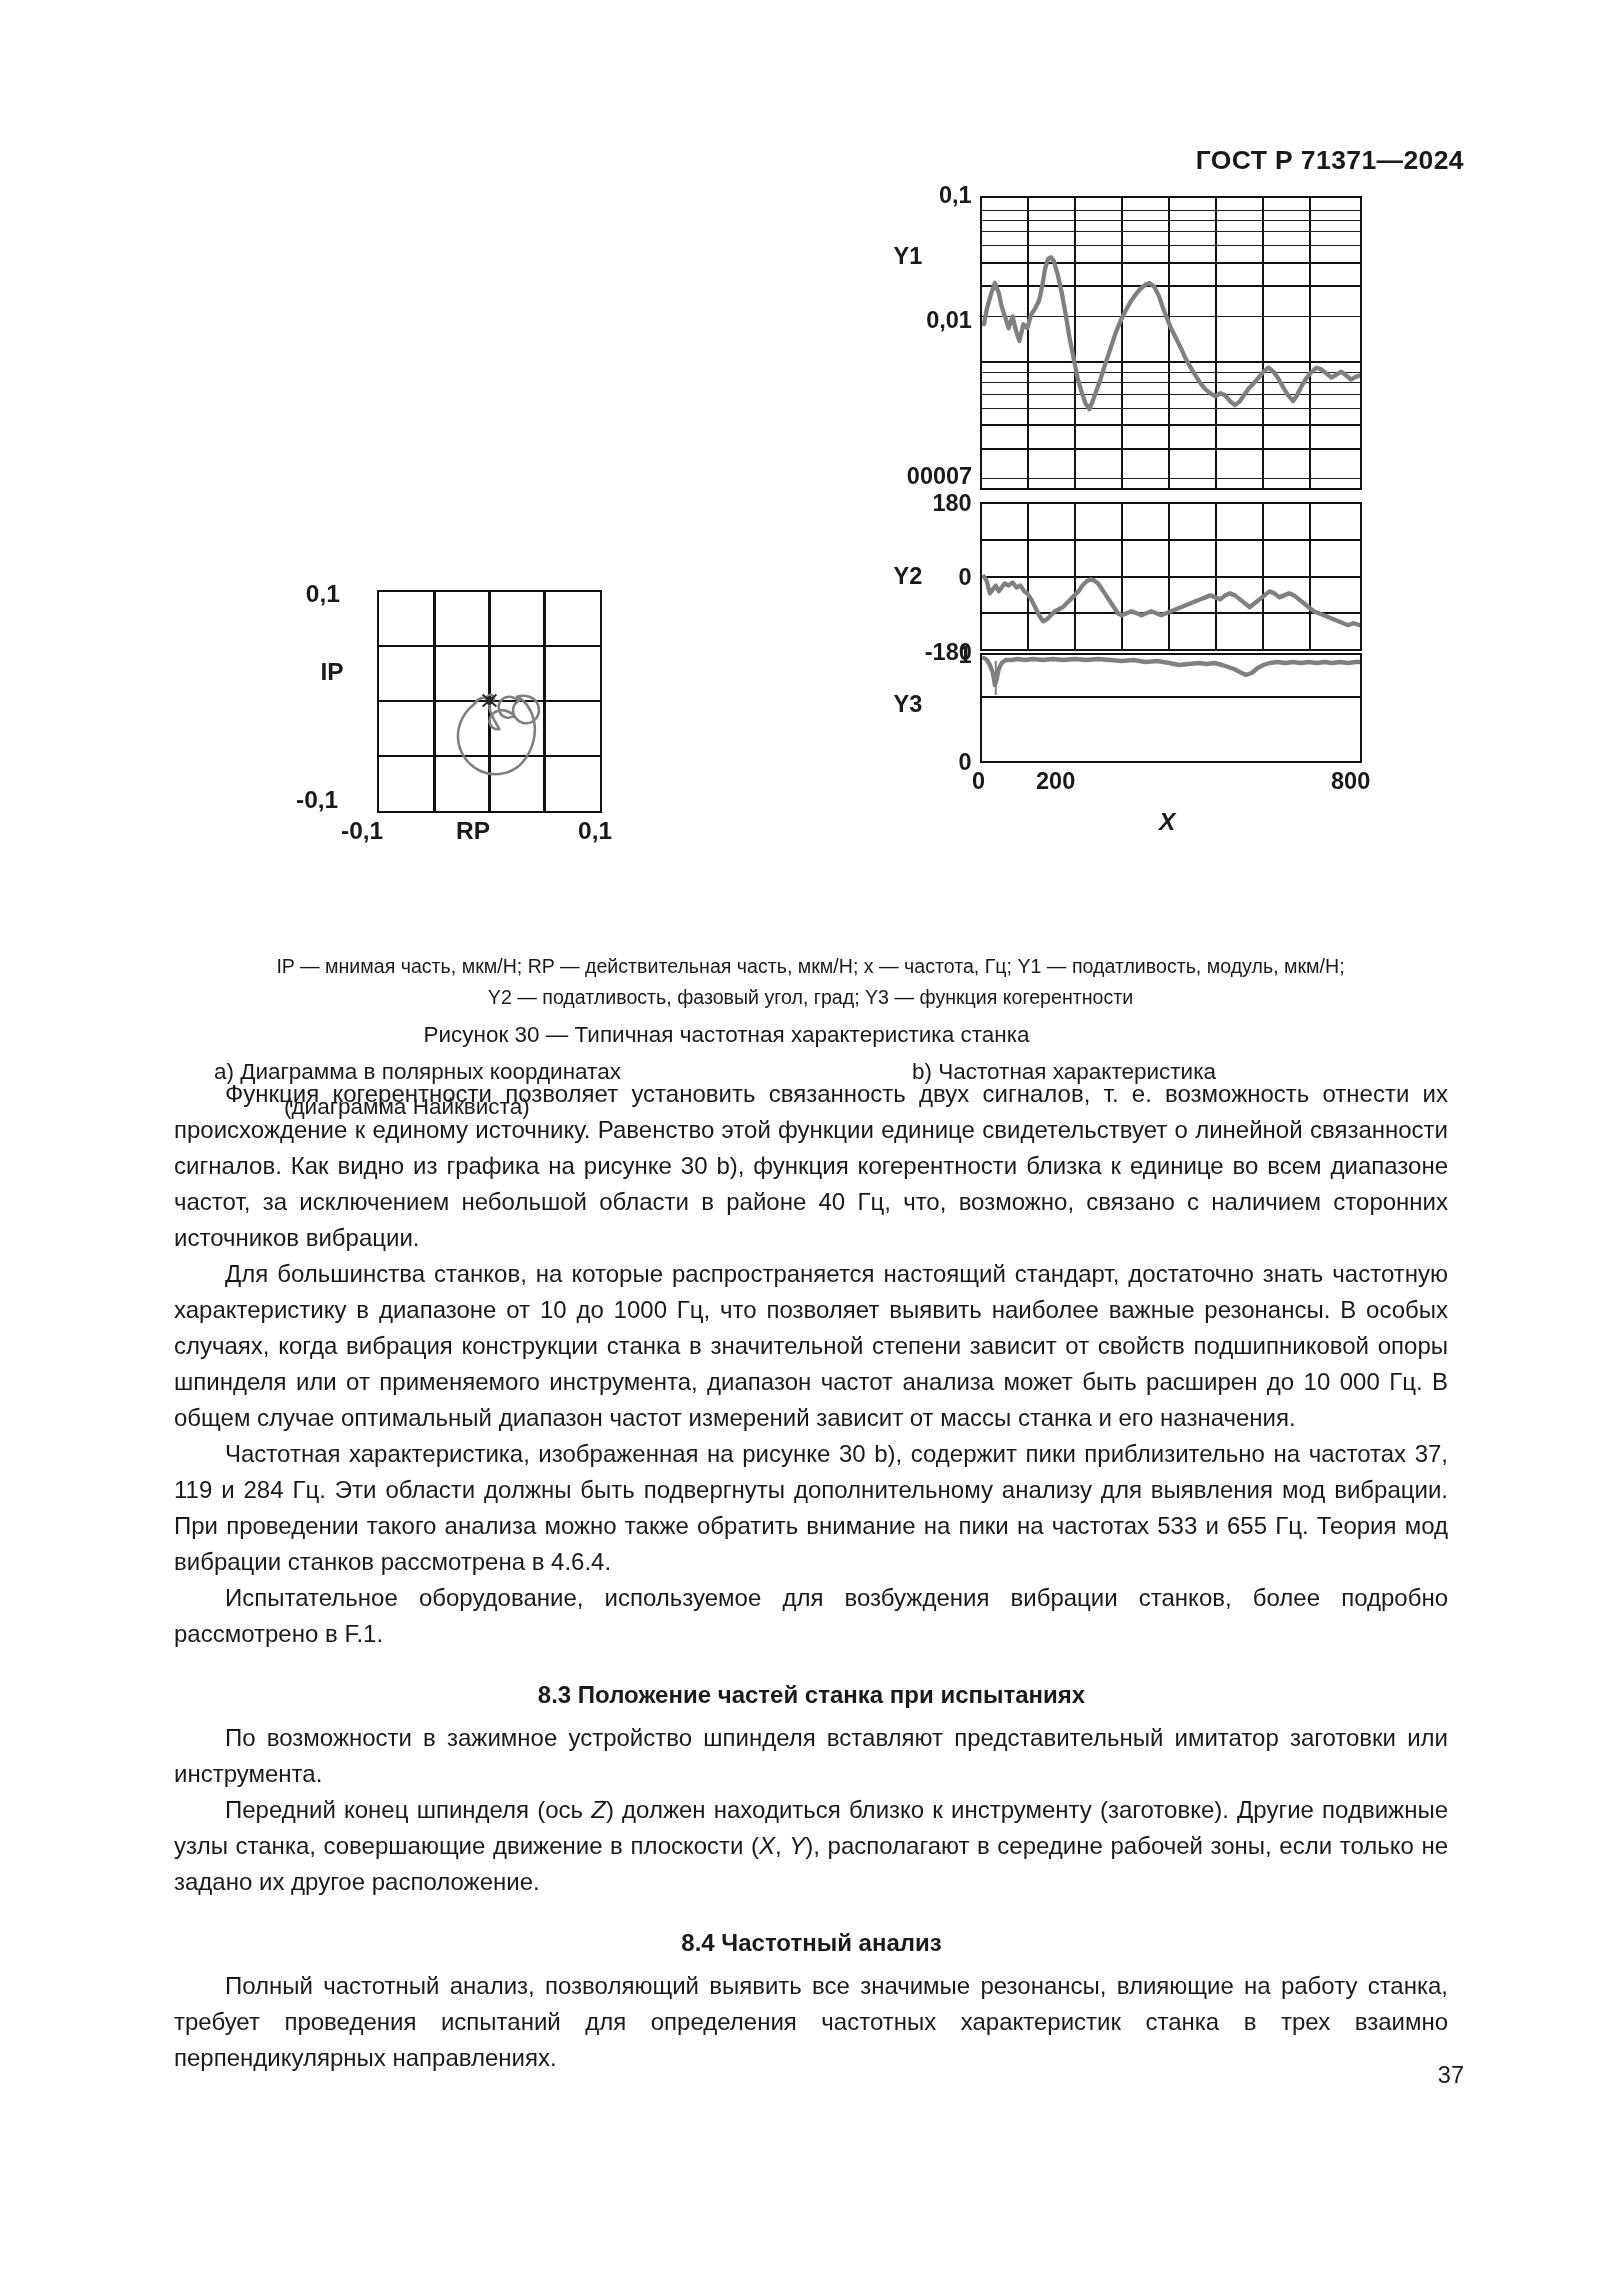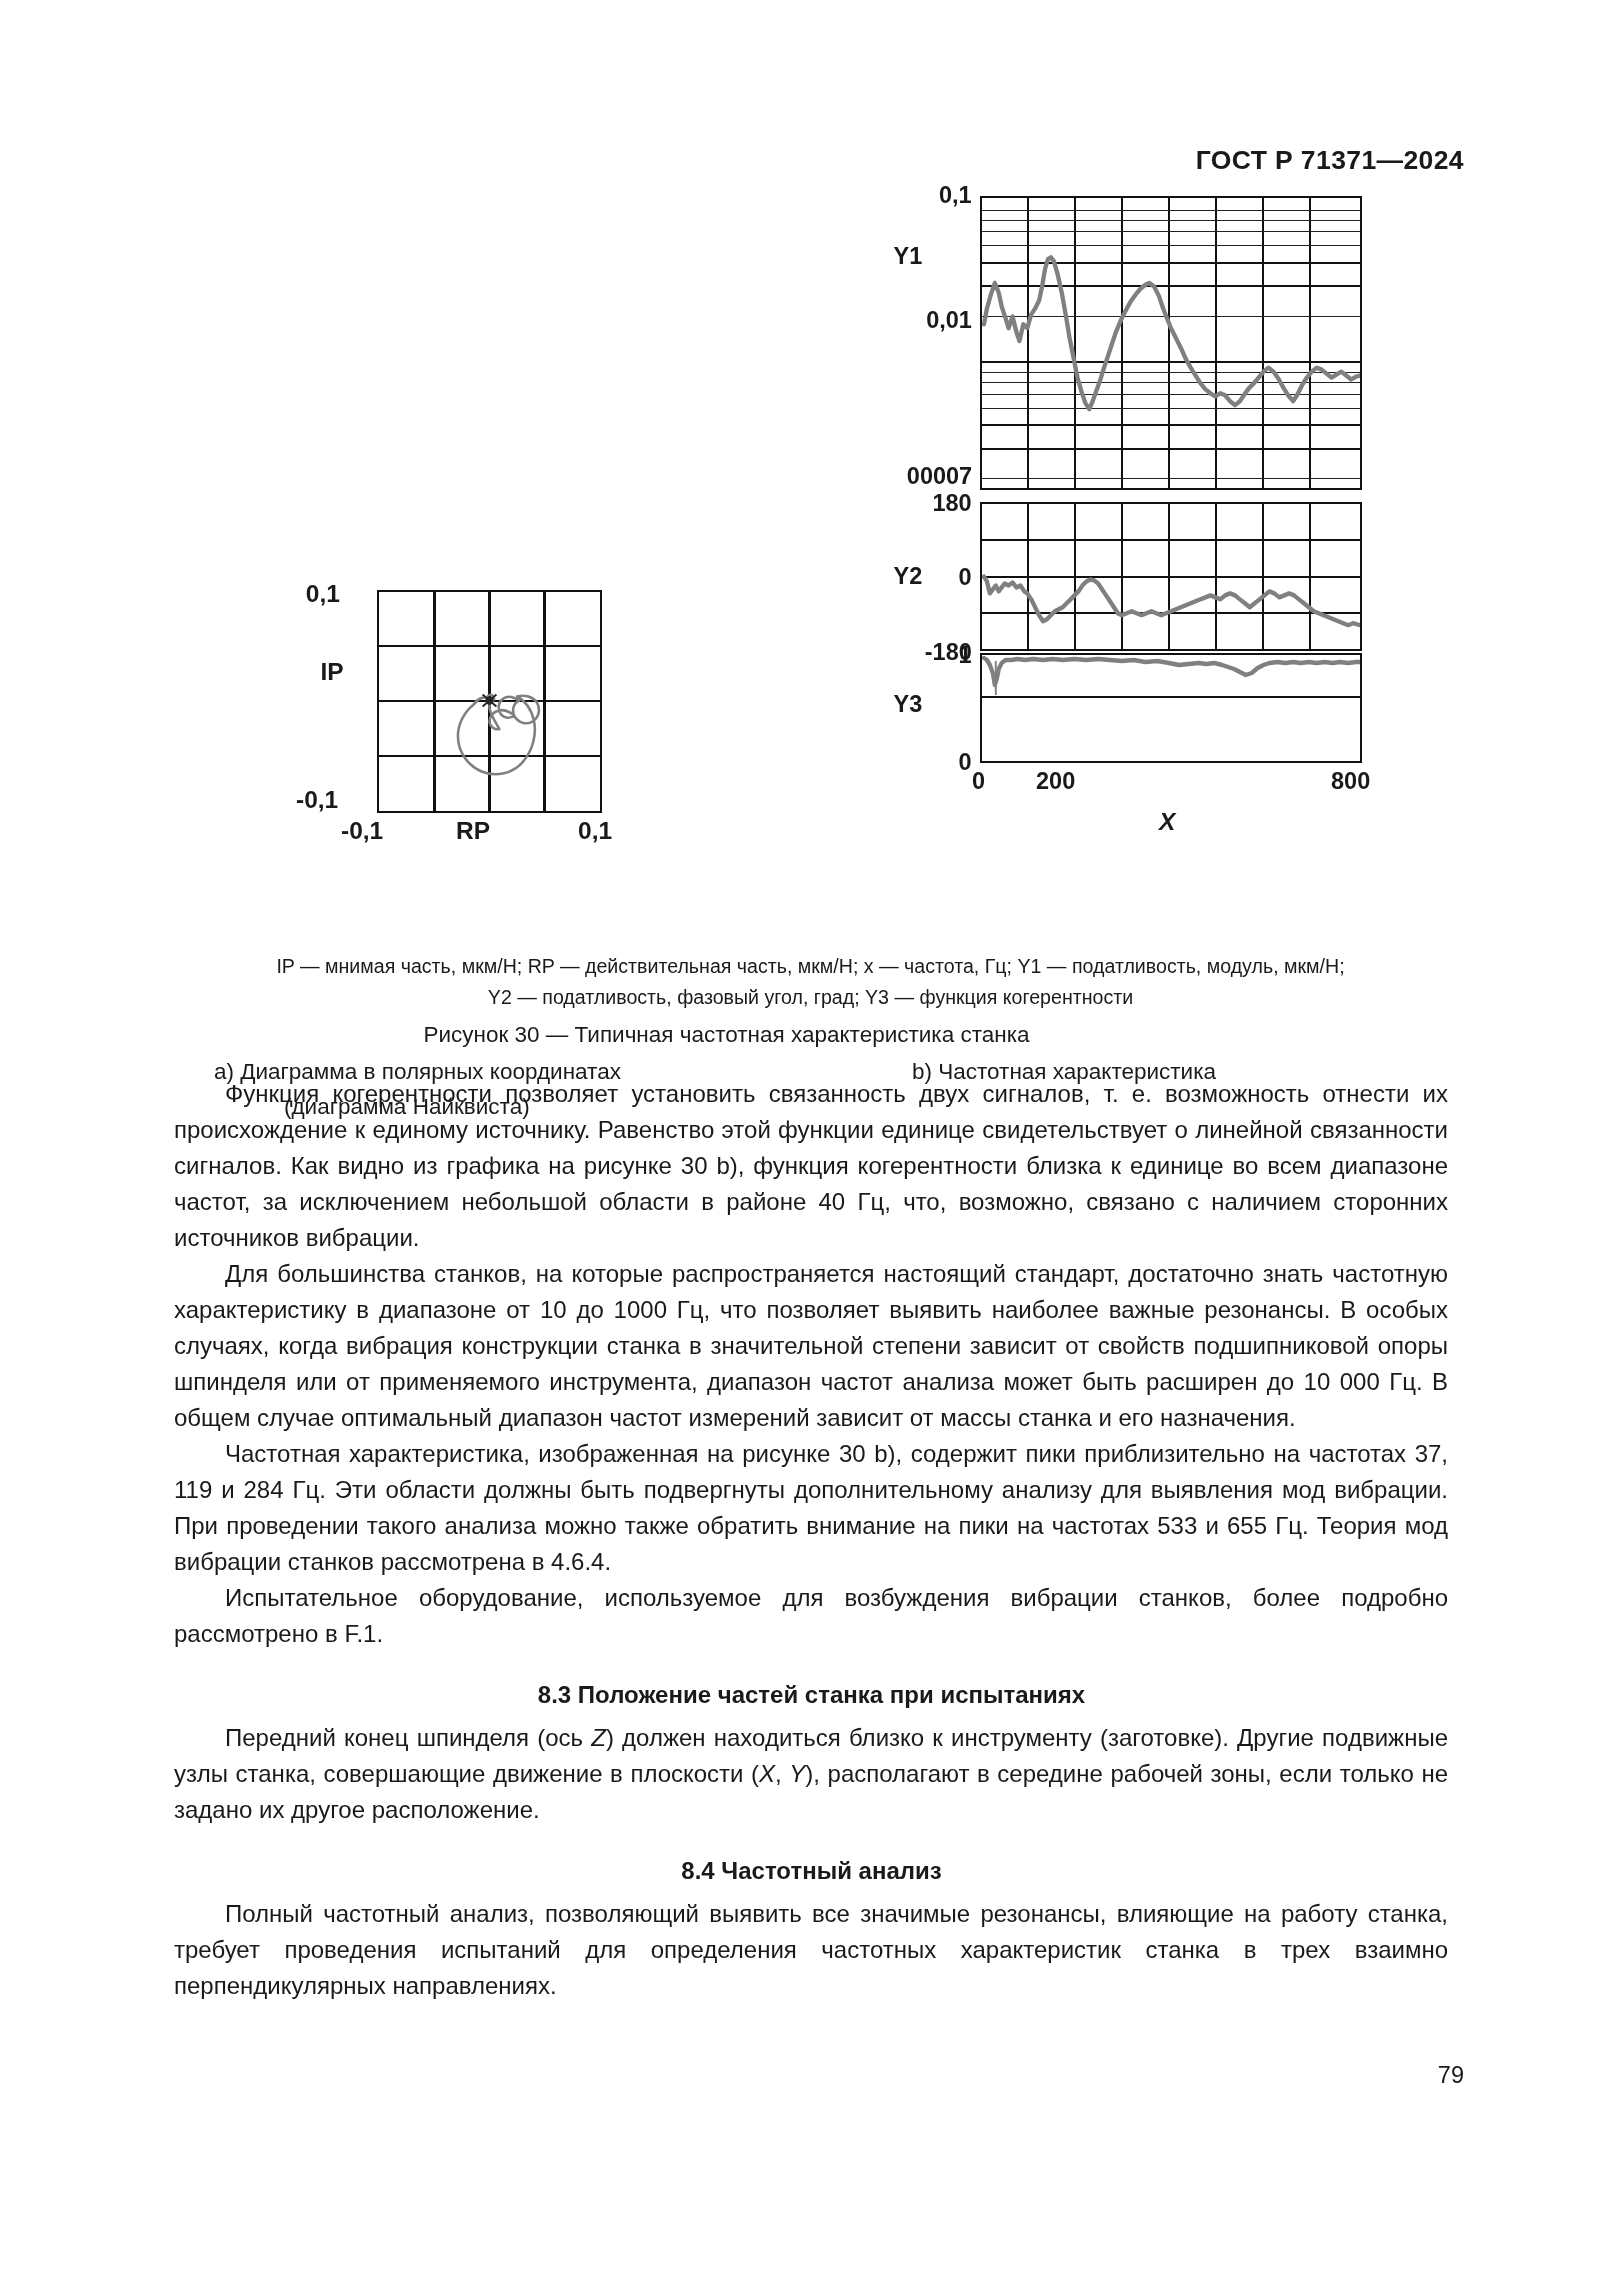--- a/index.html
+++ b/index.html
@@ -364,21 +364,22 @@
 
   <div class="fig-caption">Рисунок 30 — Типичная частотная характеристика станка</div>
 
   <div class="body-area">
     <p class="para">Функция когерентности позволяет установить связанность двух сигналов, т.  е. возможность отнести их происхождение к единому источнику. Равенство этой функции единице свидетельствует о линейной связанности сигналов. Как видно из графика на рисунке 30 b), функция когерентности близка к единице во всем диапазоне частот, за исключением небольшой области в районе 40 Гц, что, возможно, связано с наличием сторонних источников вибрации.</p>
     <p class="para">Для большинства станков, на которые распространяется настоящий стандарт, достаточно знать частотную характеристику в диапазоне от 10 до 1000 Гц, что позволяет выявить наиболее важные резонансы. В особых случаях, когда вибрация конструкции станка в значительной степени зависит от свойств подшипниковой опоры шпинделя или от применяемого инструмента, диапазон частот анализа может быть расширен до 10 000 Гц. В общем случае оптимальный диапазон частот измерений зависит от массы станка и его назначения.</p>
     <p class="para">Частотная характеристика, изображенная на рисунке 30 b), содержит пики приблизительно на частотах 37, 119 и 284 Гц. Эти области должны быть подвергнуты дополнительному анализу для выявления мод вибрации. При проведении такого анализа можно также обратить внимание на пики на частотах 533 и 655 Гц. Теория мод вибрации станков рассмотрена в 4.6.4.</p>
     <p class="para">Испытательное оборудование, используемое для возбуждения вибрации станков, более подробно рассмотрено в F.1.</p>
 
     <h3 class="heading">8.3  Положение частей станка при испытаниях</h3>
+    <p class="para">По возможности в зажимное устройство шпинделя вставляют представительный имитатор заготовки или инструмента.</p>
     <p class="para"><span>Передний конец шпинделя (ось </span><i class="it">Z</i><span>) должен находиться близко к инструменту (заготовке). Другие подвижные узлы станка, совершающие движение в плоскости (</span><i class="it">X</i><span>, </span><i class="it">Y</i><span>), располагают в середине рабочей зоны, если только не задано их другое расположение.</span></p>
 
     <h3 class="heading">8.4  Частотный анализ</h3>
     <p class="para">Полный частотный анализ, позволяющий выявить все значимые резонансы, влияющие на работу станка, требует проведения испытаний для определения частотных характеристик станка в трех взаимно перпендикулярных направлениях.</p>
   </div>
 
-  <div class="page-num">79</div>
+  <div class="page-num">37</div>
 </div>
 
 
 </body></html>

